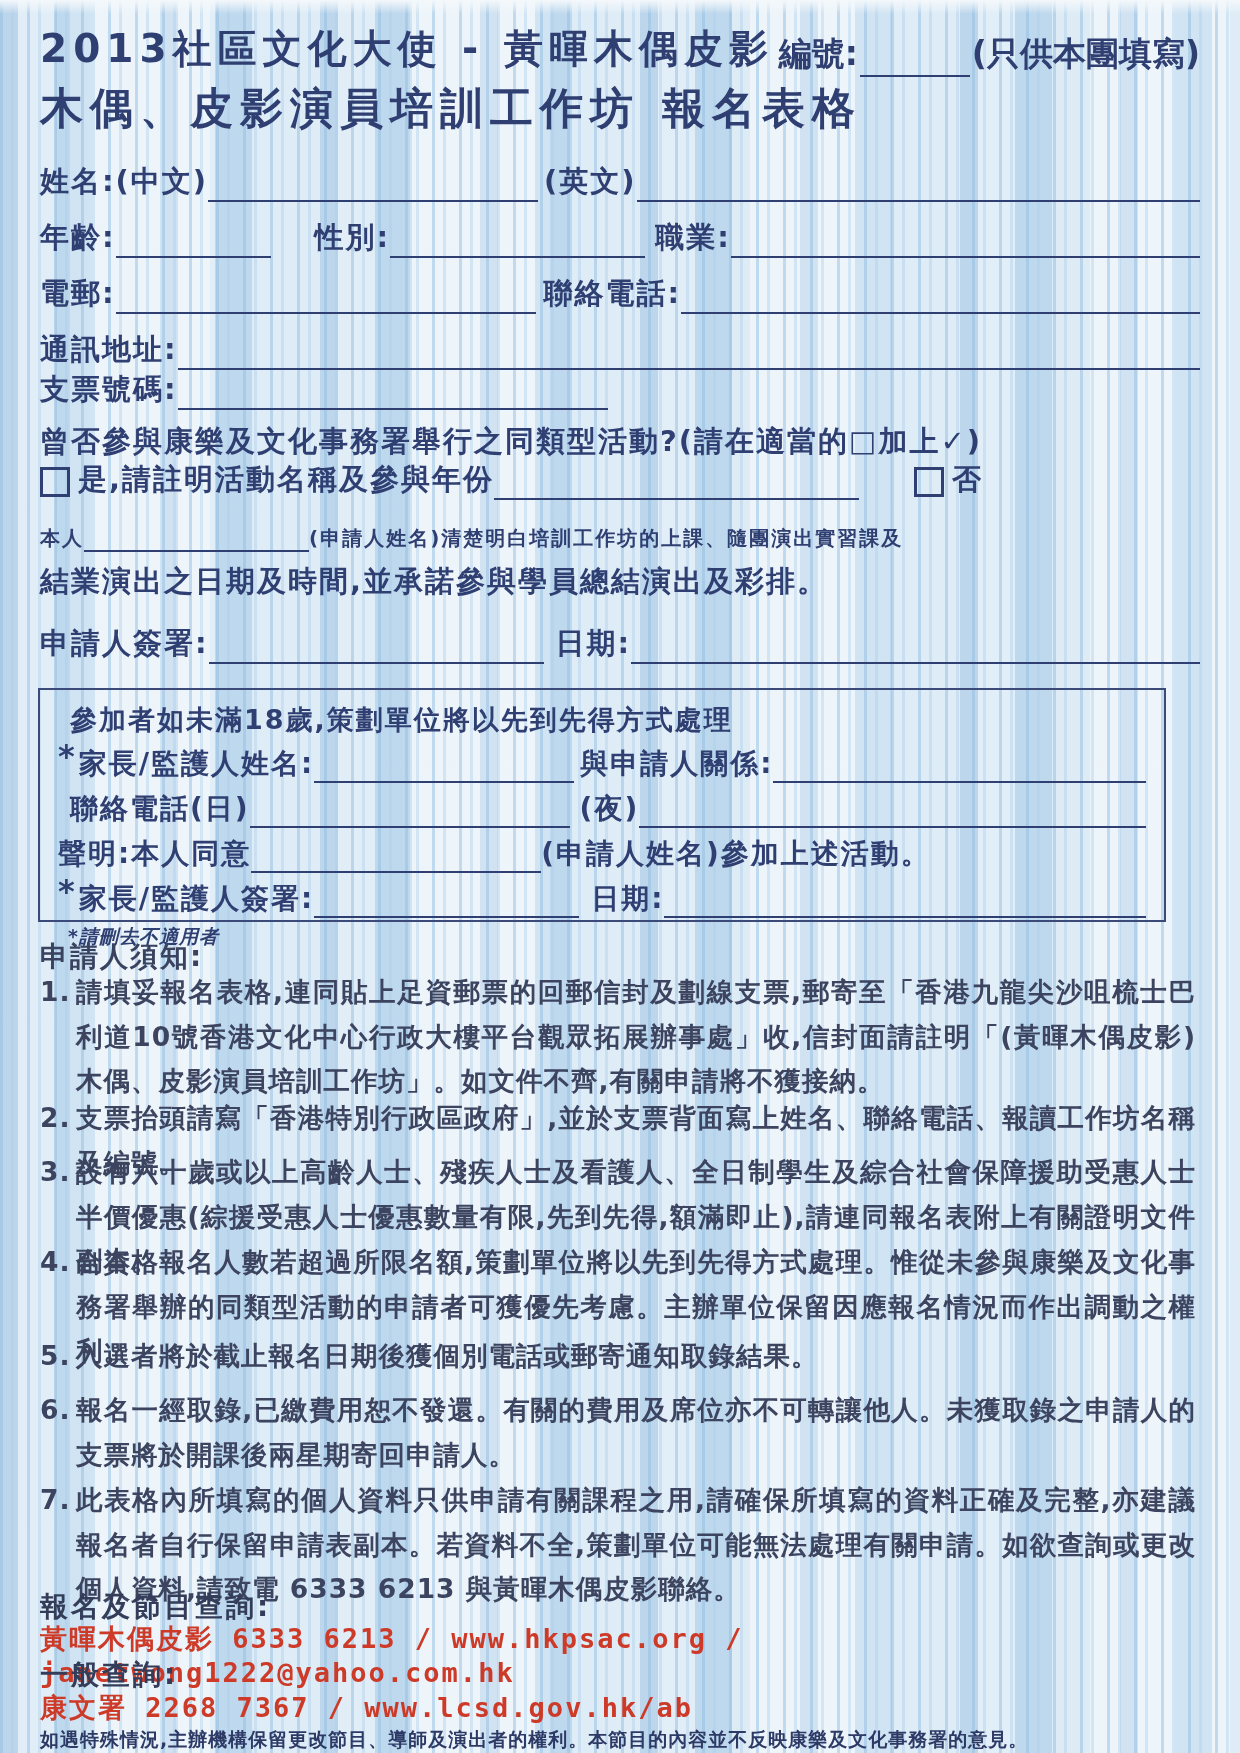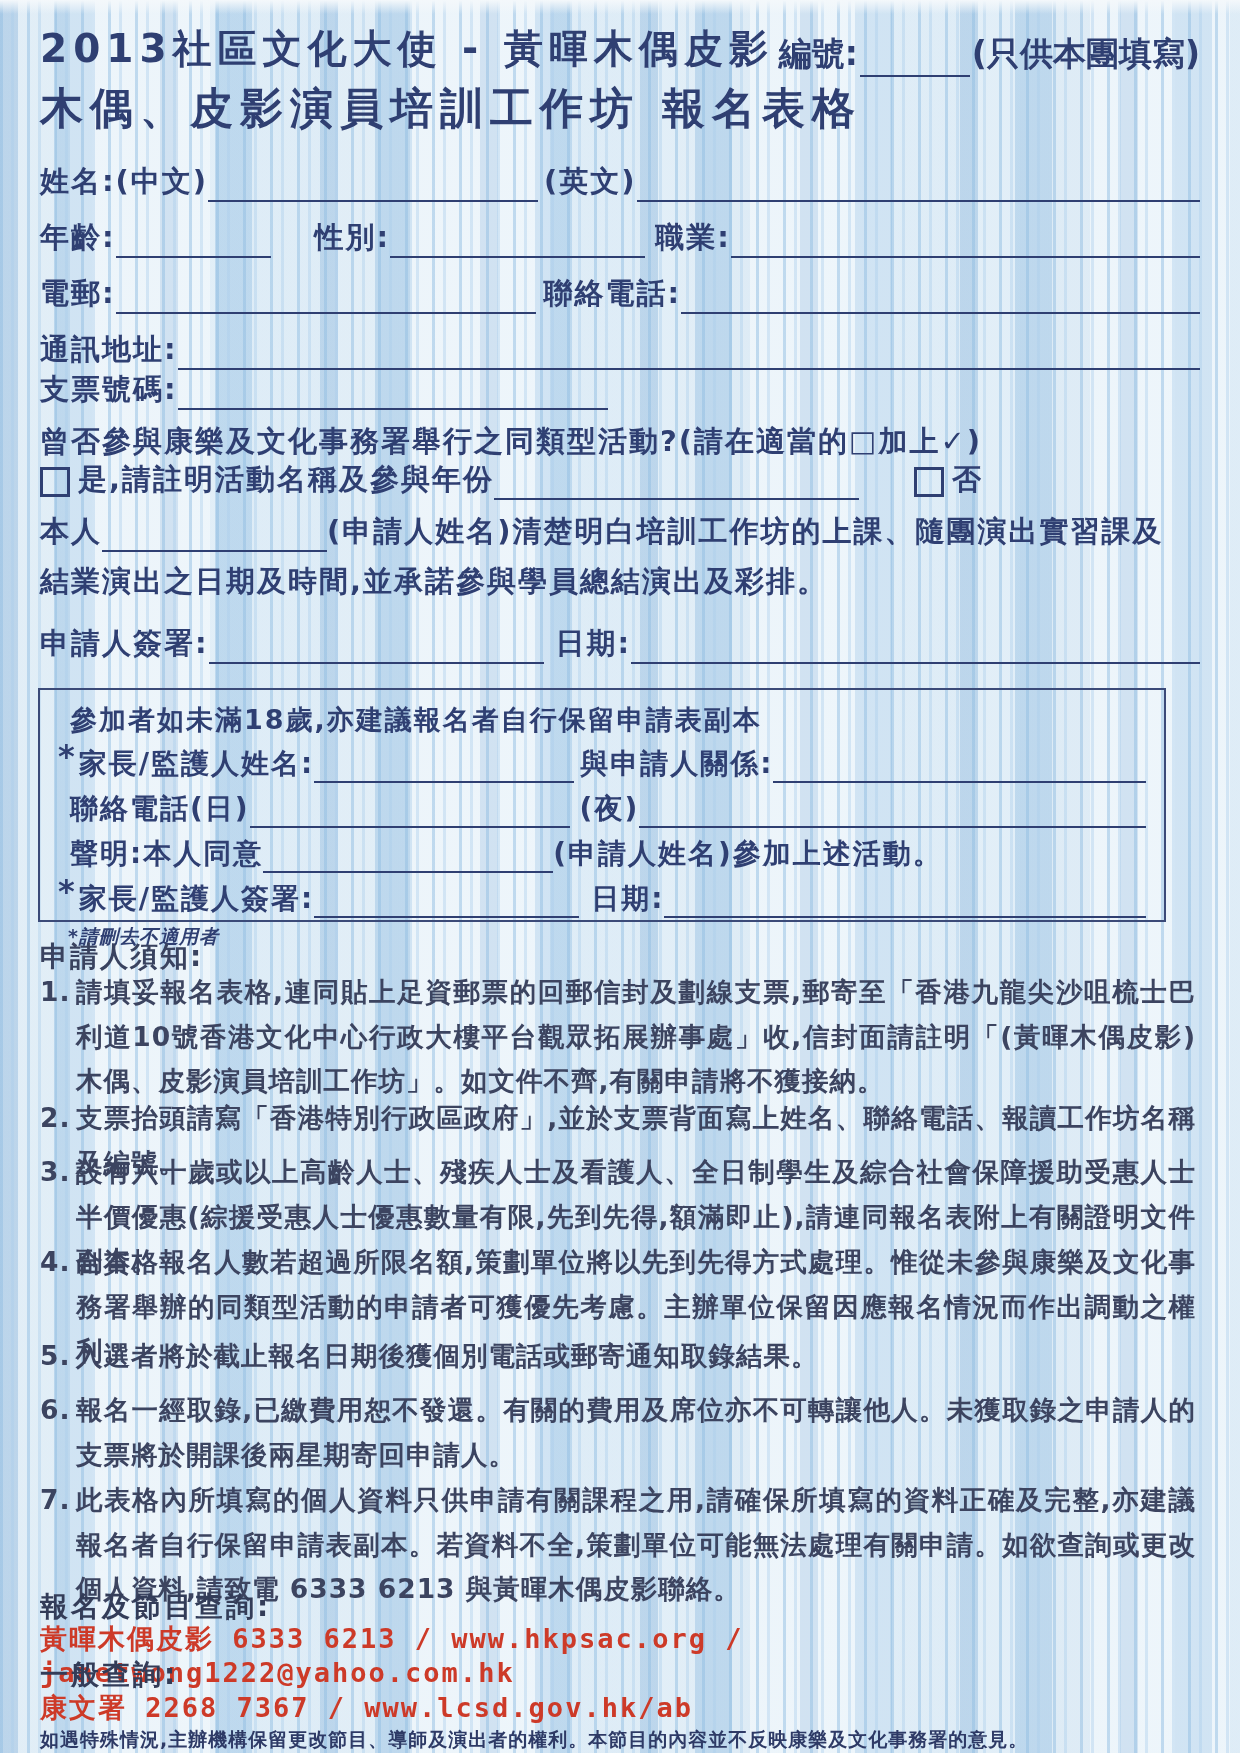--- a/index.html
+++ b/index.html
@@ -28,21 +28,21 @@
   .title2{top:80px;font-size:43px;font-weight:bold;letter-spacing:7px;white-space:nowrap;}
   
   .frow{display:flex;align-items:flex-end;height:42px;font-size:29px;font-weight:bold;letter-spacing:2px;white-space:nowrap;}
   .fill{border-bottom:2px solid #2f3f72;height:38px;}
   .grow{flex:1 1 auto;}
   .r-name{top:160px;} .r-age{top:216px;} .r-email{top:272px;} .r-addr{top:328px;} .r-cheque{top:368px;}
   .r-q{top:422px;height:40px;}
   .r-yesno{top:458px;}
   .cb{display:inline-block;width:24px;height:24px;border:3px solid #2f3f72;margin-right:8px;flex:0 0 auto;align-self:center;margin-top:6px;}
   .r-decl{top:508px;}
-  .decl-line1{display:flex;align-items:flex-end;height:44px;font-size:29px;font-weight:bold;letter-spacing:2px;white-space:nowrap;}
+  .decl-line1{display:flex;align-items:flex-end;height:44px;font-size:20px;font-weight:bold;letter-spacing:2px;white-space:nowrap;}
   .decl-line2{margin-top:10px;font-size:29px;font-weight:bold;letter-spacing:2px;}
   .r-sign{top:622px;}
   
   .gbox{position:absolute;left:38px;width:1128px;top:688px;height:234px;border:2px solid #3b4a78;box-sizing:border-box;padding:8px 18px 0 18px;}
   .gbox .frow{height:45px;font-size:28px;}
   .gheading{font-size:27px;font-weight:bold;letter-spacing:2px;padding-left:12px;margin-top:4px;}
   .star{font-size:32px;margin-right:2px;position:relative;top:-8px;flex:0 0 auto;}
   .gfoot{font-size:19px;font-weight:bold;font-style:italic;letter-spacing:1px;margin-top:6px;padding-left:10px;}
   
   .notes-h{top:938px;font-size:28px;font-weight:bold;letter-spacing:2px;color:#39425f;}
@@ -126,35 +126,35 @@
   </div>
 
   <div class="abs frow r-sign">
     <span>申請人簽署:</span>
     <span class="fill" style="width:335px;"></span>
     <span style="margin-left:12px;">日期:</span>
     <span class="fill grow"></span>
   </div>
 
   <div class="gbox">
-    <div class="gheading">參加者如未滿18歲,亦建議報名者自行保留申請表副本</div>
+    <div class="gheading">參加者如未滿18歲,策劃單位將以先到先得方式處理</div>
     <div class="frow">
       <span class="star">*</span>
       <span>家長/監護人姓名:</span>
       <span class="fill" style="width:260px;"></span>
       <span style="margin-left:6px;">與申請人關係:</span>
       <span class="fill grow"></span>
     </div>
     <div class="frow" style="padding-left:12px;">
       <span>聯絡電話(日)</span>
       <span class="fill" style="width:320px;"></span>
       <span style="margin-left:10px;">(夜)</span>
       <span class="fill grow"></span>
     </div>
-    <div class="frow" style="padding-left:12px;">
+    <div class="frow" style="">
       <span>聲明:本人同意</span>
       <span class="fill" style="width:290px;"></span>
       <span>(申請人姓名)參加上述活動。</span>
     </div>
     <div class="frow">
       <span class="star">*</span>
       <span>家長/監護人簽署:</span>
       <span class="fill" style="width:265px;"></span>
       <span style="margin-left:12px;">日期:</span>
       <span class="fill grow"></span>

